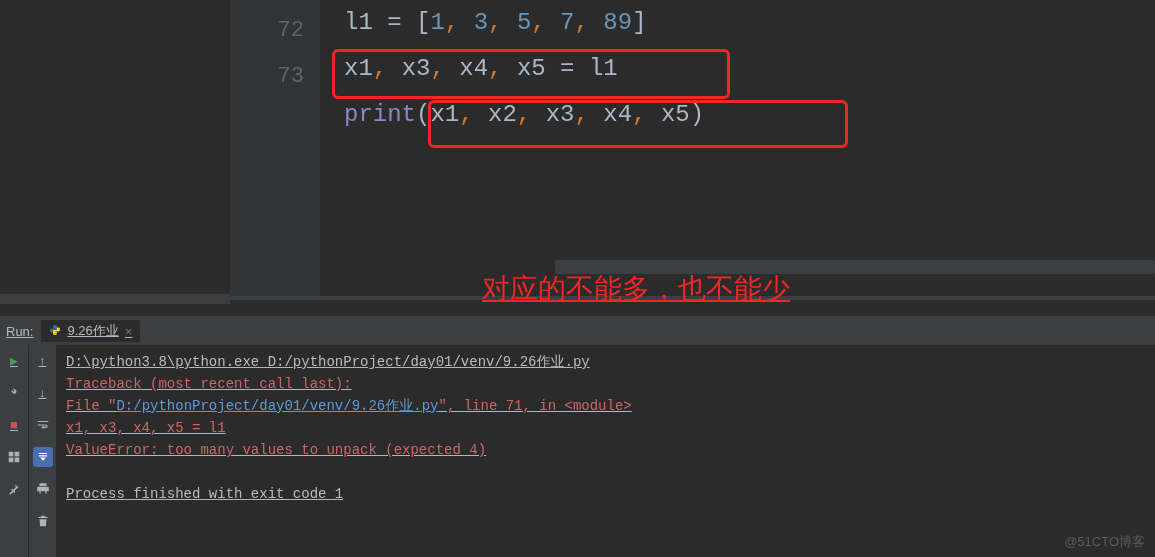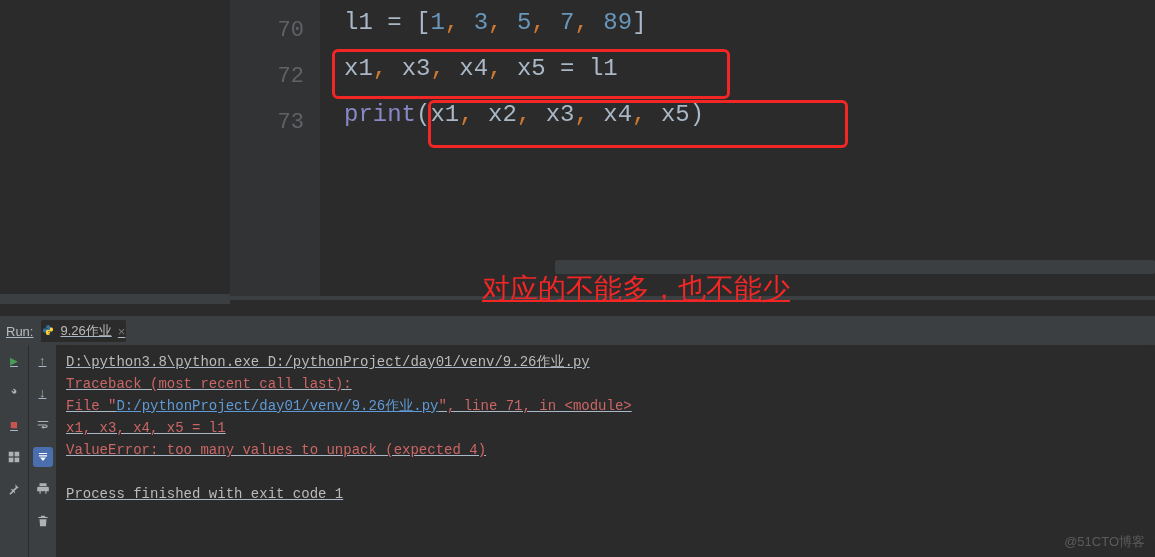--- a/index.html
+++ b/index.html
@@ -92,21 +92,21 @@
     font-family: "Segoe UI", Arial, sans-serif;
     color: #bbbbbb;
     padding-left: 6px;
     gap: 8px;
   }
   .run-label { color: #bbbbbb; }
   .run-tab {
     display: flex;
     align-items: center;
     gap: 6px;
-    padding: 0 1px;
+    padding: 0 8px;
     height: 22px;
     background: #2b2b2b;
     border-radius: 2px 2px 0 0;
   }
   .run-tab .py-icon { color: #a9b7c6; font-size: 12px; }
   .run-tab .tab-close { color: #7a7a7a; cursor: pointer; }
   .run-body {
     flex: 1;
     display: flex;
   }
@@ -177,21 +177,20 @@
   }
 </style>
 </head>
 <body>
 
 <div class="left-gutter-bar"></div>
 <div class="left-sidebar-strip"></div>
 
 <div class="editor-area">
   <div class="gutter">
-    <div class="gutter-line">70</div>
     <div class="gutter-line">72</div>
     <div class="gutter-line">73</div>
   </div>
   <div class="code">
     <div class="code-line"><span class="tok-id">l1</span><span class="tok-op"> = </span><span class="tok-br">[</span><span class="tok-num">1</span><span class="tok-punct">, </span><span class="tok-num">3</span><span class="tok-punct">, </span><span class="tok-num">5</span><span class="tok-punct">, </span><span class="tok-num">7</span><span class="tok-punct">, </span><span class="tok-num">89</span><span class="tok-br">]</span></div>
     <div class="code-line"><span class="tok-id">x1</span><span class="tok-punct">, </span><span class="tok-id">x3</span><span class="tok-punct">, </span><span class="tok-id">x4</span><span class="tok-punct">, </span><span class="tok-id">x5</span><span class="tok-op"> = </span><span class="tok-id">l1</span></div>
     <div class="code-line"><span class="tok-func">print</span><span class="tok-br">(</span><span class="tok-id">x1</span><span class="tok-punct">, </span><span class="tok-id">x2</span><span class="tok-punct">, </span><span class="tok-id">x3</span><span class="tok-punct">, </span><span class="tok-id">x4</span><span class="tok-punct">, </span><span class="tok-id">x5</span><span class="tok-br">)</span></div>
     <div class="code-line"></div>
   </div>
 </div>

